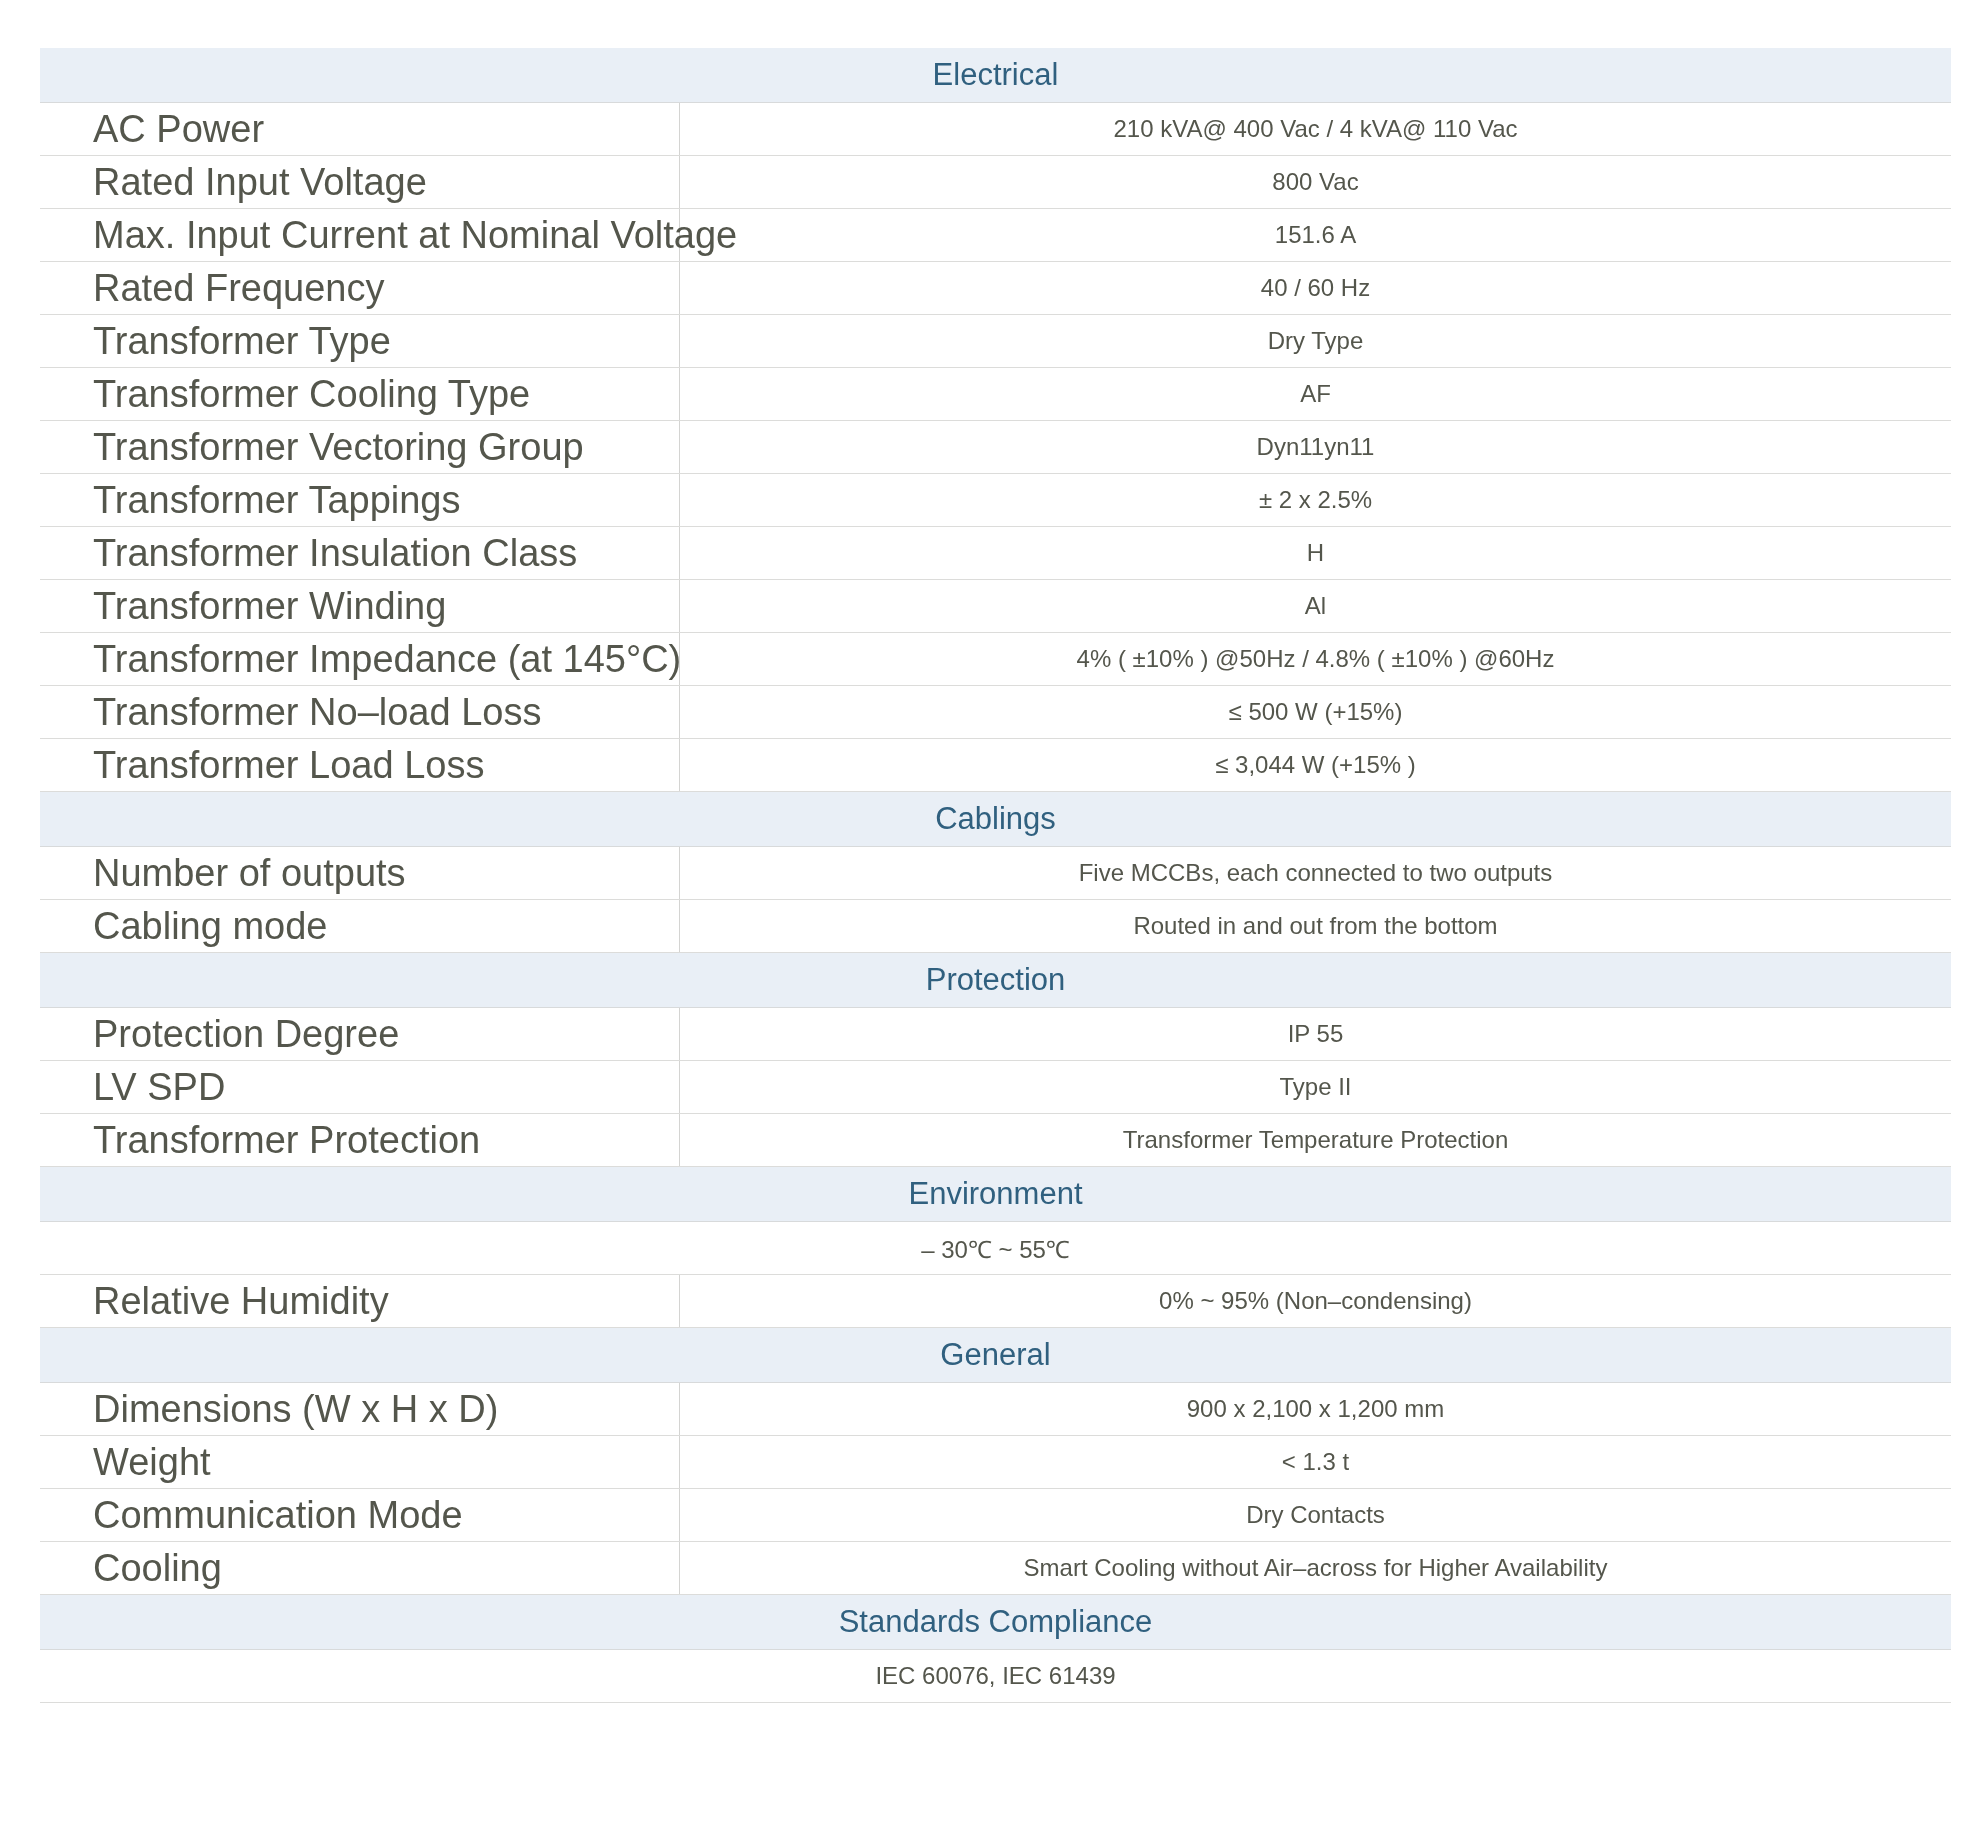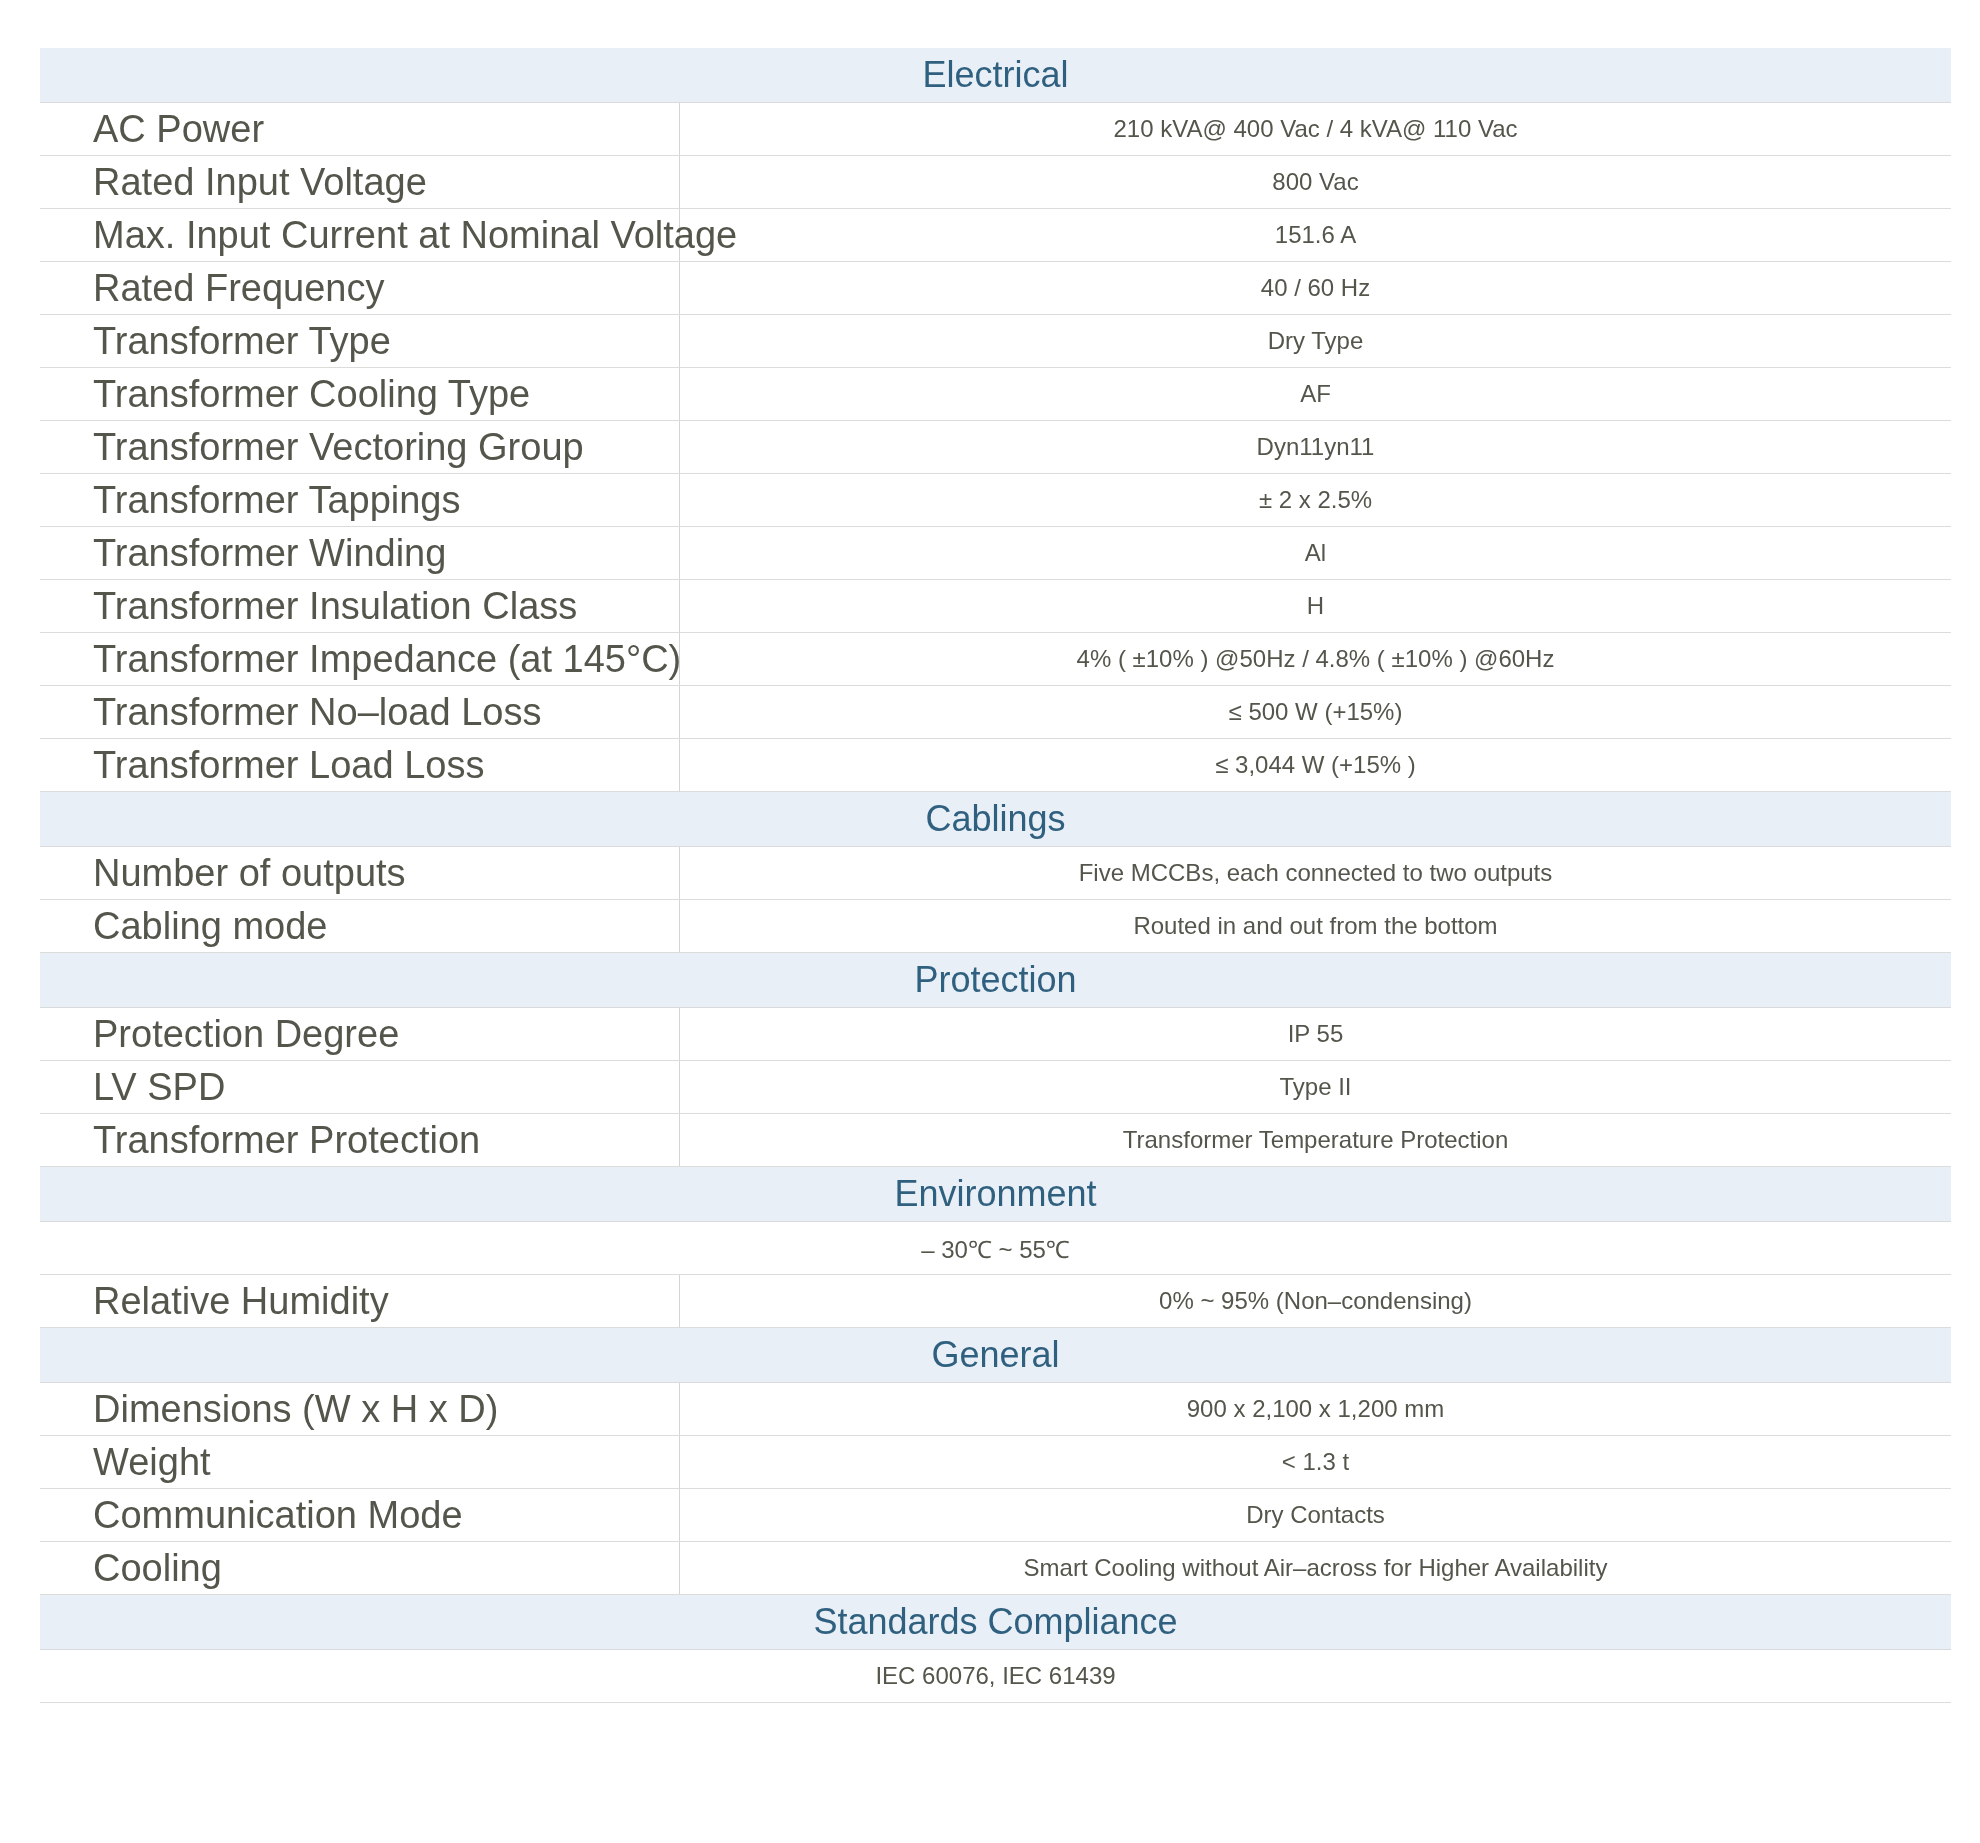--- a/index.html
+++ b/index.html
@@ -16,21 +16,21 @@
     left: 40px;
     top: 48px;
     width: 1911px;
   }
   .section-header {
     height: 54px;
     background: #e9eff6;
     display: flex;
     align-items: center;
     justify-content: center;
-    font-size: 36px;
+    font-size: 31px;
     color: #30607f;
     border-bottom: 1px solid #d8dadb;
   }
   .spec-row {
     display: flex;
     height: 52px;
     background: #ffffff;
     border-bottom: 1px solid #dcdcda;
   }
   .spec-row .label-cell {
@@ -88,26 +88,26 @@
     </div>
     <div class="spec-row">
       <div class="label-cell">Transformer Vectoring Group</div>
       <div class="value-cell">Dyn11yn11</div>
     </div>
     <div class="spec-row">
       <div class="label-cell">Transformer Tappings</div>
       <div class="value-cell">± 2 x 2.5%</div>
     </div>
     <div class="spec-row">
+      <div class="label-cell">Transformer Insulation Class</div>
+      <div class="value-cell">H</div>
+    </div>
+    <div class="spec-row">
       <div class="label-cell">Transformer Winding</div>
       <div class="value-cell">Al</div>
-    </div>
-    <div class="spec-row">
-      <div class="label-cell">Transformer Insulation Class</div>
-      <div class="value-cell">H</div>
     </div>
     <div class="spec-row">
       <div class="label-cell">Transformer Impedance (at 145°C)</div>
       <div class="value-cell">4% ( ±10% ) @50Hz / 4.8% ( ±10% ) @60Hz</div>
     </div>
     <div class="spec-row">
       <div class="label-cell">Transformer No–load Loss</div>
       <div class="value-cell">≤ 500 W (+15%)</div>
     </div>
     <div class="spec-row">

